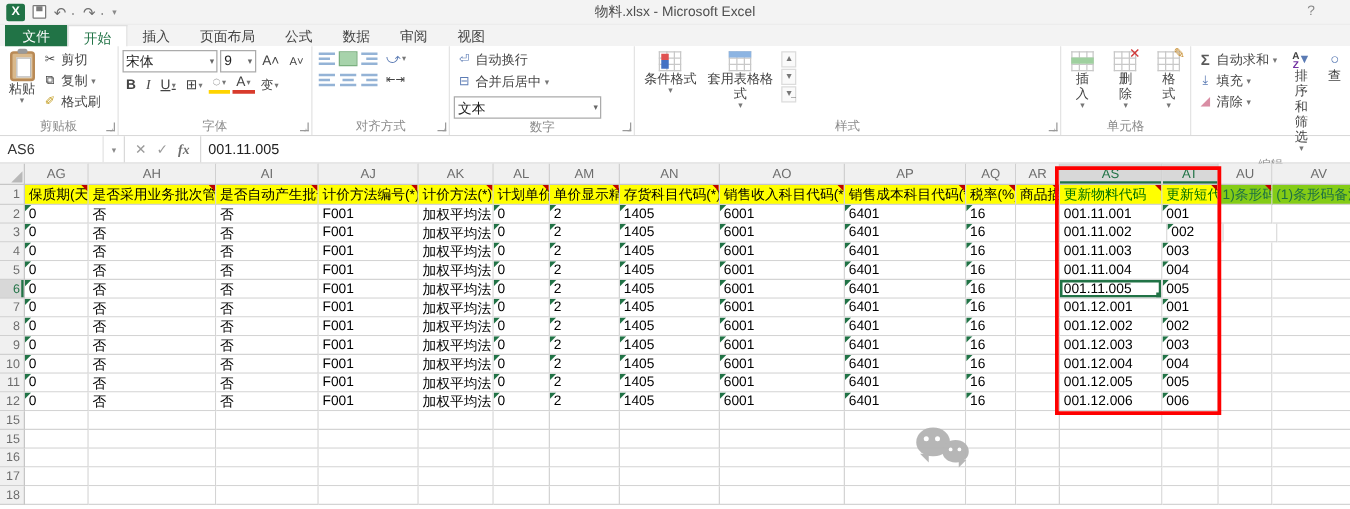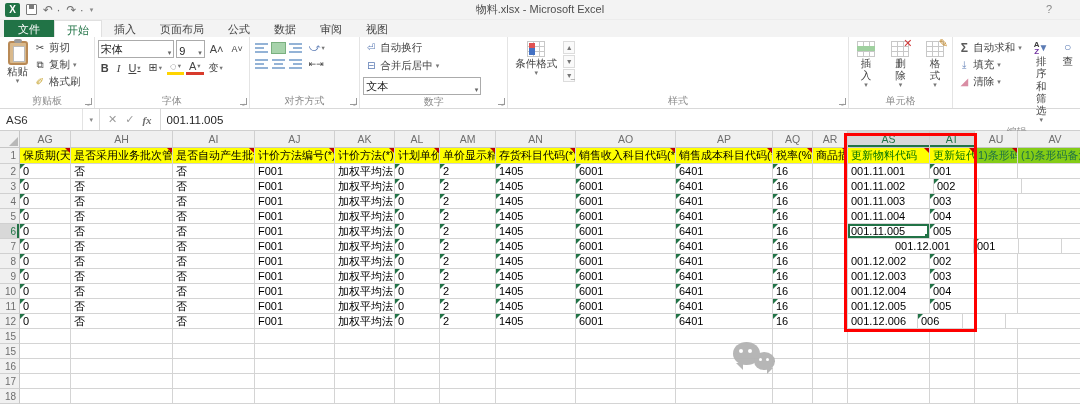--- a/index.html
+++ b/index.html
@@ -29,21 +29,21 @@
   .grp { position:relative; border-right:1px solid #e4e4e4; display:flex; flex-direction:column; padding:3px 3px 0; }
   .grp-body { flex:1; display:flex; }
   .grp-label { height:14px; font-size:10px; color:#8b8b8b; display:flex; align-items:center; justify-content:center; }
   .launcher { position:absolute; right:2px; bottom:3px; width:7px; height:7px; border-right:1px solid #9a9a9a; border-bottom:1px solid #9a9a9a; }
   .launcher::before { content:"›"; position:absolute; right:0px; bottom:-4px; font-size:7px; color:#9a9a9a; transform:rotate(45deg); }
   .bigbtn { display:flex; flex-direction:column; align-items:center; justify-content:flex-start; font-size:10.5px; color:#444; padding:1px 4px; cursor:pointer; text-align:center; line-height:1.15; }
   .bigbtn .dd { font-size:7px; color:#777; }
   .minicol { display:flex; flex-direction:column; justify-content:flex-start; gap:1px; }
   .minibtn { display:flex; align-items:center; gap:3px; font-size:10.5px; color:#444; padding:1px 2px; cursor:pointer; white-space:nowrap; }
   .mini-ico { width:12px; text-align:center; font-size:10px; line-height:1; }
-  .combo { background:#fff; border:1px solid #ababab; font-size:11px; color:#222; display:flex; align-items:flex-end; padding:0 2px; height:18px; }
+  .combo { background:#fff; border:1px solid #ababab; font-size:11px; color:#222; display:flex; align-items:center; padding:0 2px; height:18px; }
   .combo .dd { margin-left:auto; font-size:7px; color:#666; padding-left:3px; }
   .fontrow { display:flex; align-items:center; gap:2px; }
   .glyphbtn { font-size:11px; color:#444; padding:0 3px; cursor:pointer; display:inline-flex; align-items:center; }
   .glyphbtn .dd { font-size:6.5px; color:#777; margin-left:1px; }
   .bld{font-weight:bold} .itl{font-style:italic;font-family:"Liberation Serif",serif} .unl{text-decoration:underline}
   .ucolor { border-bottom:3px solid #ffd400; } .acolor { border-bottom:3px solid #d83b2c; }
   .lines { width:13px; height:10px; background:
     linear-gradient(#94b3d6,#94b3d6) left 0/13px 2px no-repeat,
     linear-gradient(#94b3d6,#94b3d6) left 4px/9px 2px no-repeat,
     linear-gradient(#94b3d6,#94b3d6) left 8px/13px 2px no-repeat; }
@@ -254,20 +254,25 @@
       <span class="launcher"></span>
     </div>
 
     <div class="grp" style="width:345px">
       <div class="grp-body">
         <div class="bigbtn" style="width:50px">
           <span class="grid-ico gi-cf"></span>
           <span>条件格式</span>
             <span class="dd">▾</span>
         </div>
+        <div class="bigbtn" style="width:62px">
+          <span class="grid-ico gi-tbl"></span>
+          <span>套用表格格式</span>
+            <span class="dd">▾</span>
+        </div>
         <div class="gal-scroll">
           <span>▲</span>
           <span>▼</span>
           <span>▼̲</span>
         </div>
       </div>
       <div class="grp-label">样式</div>
       <span class="launcher"></span>
     </div>
 
@@ -485,21 +490,21 @@
         <div class="cell" style="width: 82px; height: 15px;">否</div>
         <div class="cell" style="width: 80px; height: 15px;">F001</div>
         <div class="cell" style="width: 60px; height: 15px;">加权平均法</div>
         <div class="cell tg" style="width: 45px; height: 15px;">0</div>
         <div class="cell tg" style="width: 56px; height: 15px;">2</div>
         <div class="cell tg" style="width: 80px; height: 15px;">1405</div>
         <div class="cell tg" style="width: 100px; height: 15px;">6001</div>
         <div class="cell tg" style="width: 97px; height: 15px;">6401</div>
         <div class="cell tg" style="width: 40px; height: 15px;">16</div>
         <div class="cell" style="width: 35px; height: 15px;"></div>
-        <div class="cell" style="width: 82px; height: 15px; margin-left: 44px;">001.12.001</div>
+        <div class="cell" style="width: 82px; height: 15px;">001.12.001</div>
         <div class="cell tg" style="width: 45px; height: 15px;">001</div>
         <div class="cell" style="width: 43px; height: 15px;"></div>
         <div class="cell" style="width: 75px; height: 15px;"></div>
       </div>
       <div class="grid-row">
         <div class="rowhdr" style="height: 15px;">8</div>
         <div class="cell tg" style="width: 51px; height: 15px;">0</div>
         <div class="cell" style="width: 102px; height: 15px;">否</div>
         <div class="cell" style="width: 82px; height: 15px;">否</div>
         <div class="cell" style="width: 80px; height: 15px;">F001</div>
@@ -580,21 +585,21 @@
         <div class="cell" style="width: 82px; height: 15px;">否</div>
         <div class="cell" style="width: 80px; height: 15px;">F001</div>
         <div class="cell" style="width: 60px; height: 15px;">加权平均法</div>
         <div class="cell tg" style="width: 45px; height: 15px;">0</div>
         <div class="cell tg" style="width: 56px; height: 15px;">2</div>
         <div class="cell tg" style="width: 80px; height: 15px;">1405</div>
         <div class="cell tg" style="width: 100px; height: 15px;">6001</div>
         <div class="cell tg" style="width: 97px; height: 15px;">6401</div>
         <div class="cell tg" style="width: 40px; height: 15px;">16</div>
         <div class="cell" style="width: 35px; height: 15px;"></div>
-        <div class="cell" style="width: 70px; height: 15px;">001.12.006</div>
+        <div class="cell" style="width: 82px; height: 15px;">001.12.006</div>
         <div class="cell tg" style="width: 45px; height: 15px;">006</div>
         <div class="cell" style="width: 43px; height: 15px;"></div>
         <div class="cell" style="width: 75px; height: 15px;"></div>
       </div>
       <div class="grid-row">
         <div class="rowhdr" style="height: 15px;">15</div>
         <div class="cell" style="width: 51px; height: 15px;"></div>
         <div class="cell" style="width: 102px; height: 15px;"></div>
         <div class="cell" style="width: 82px; height: 15px;"></div>
         <div class="cell" style="width: 80px; height: 15px;"></div>

